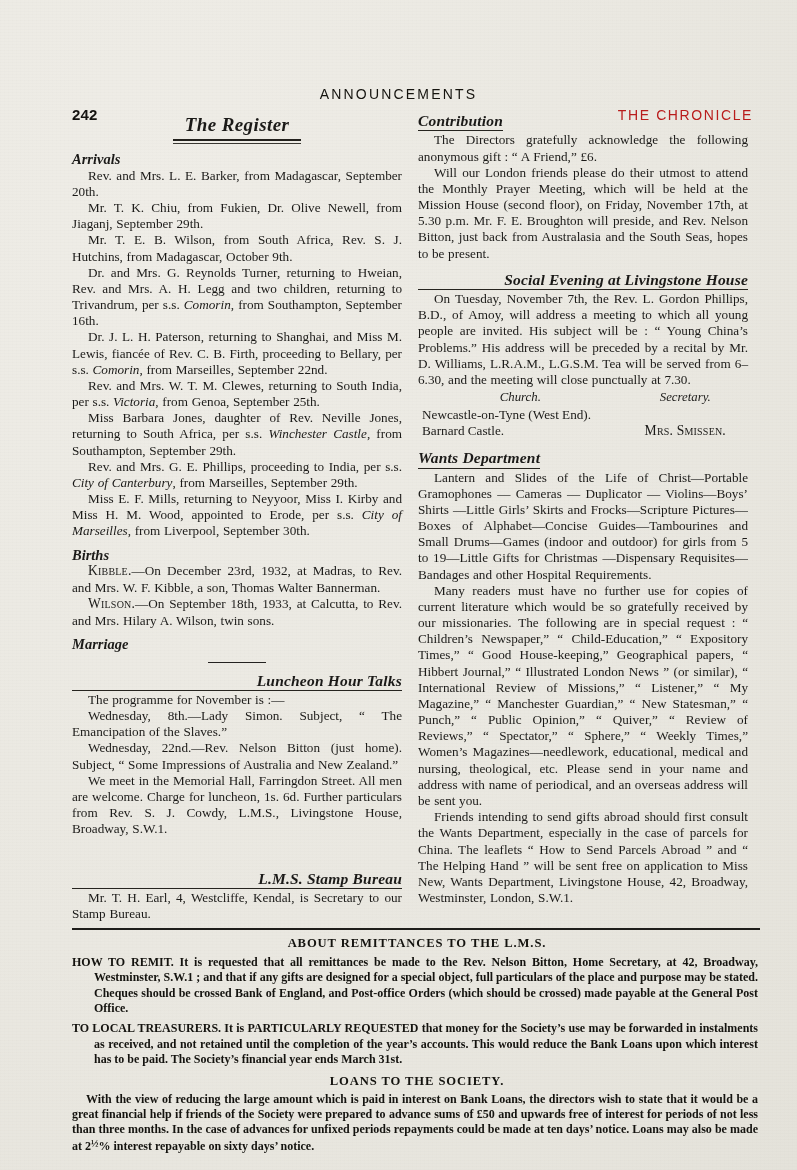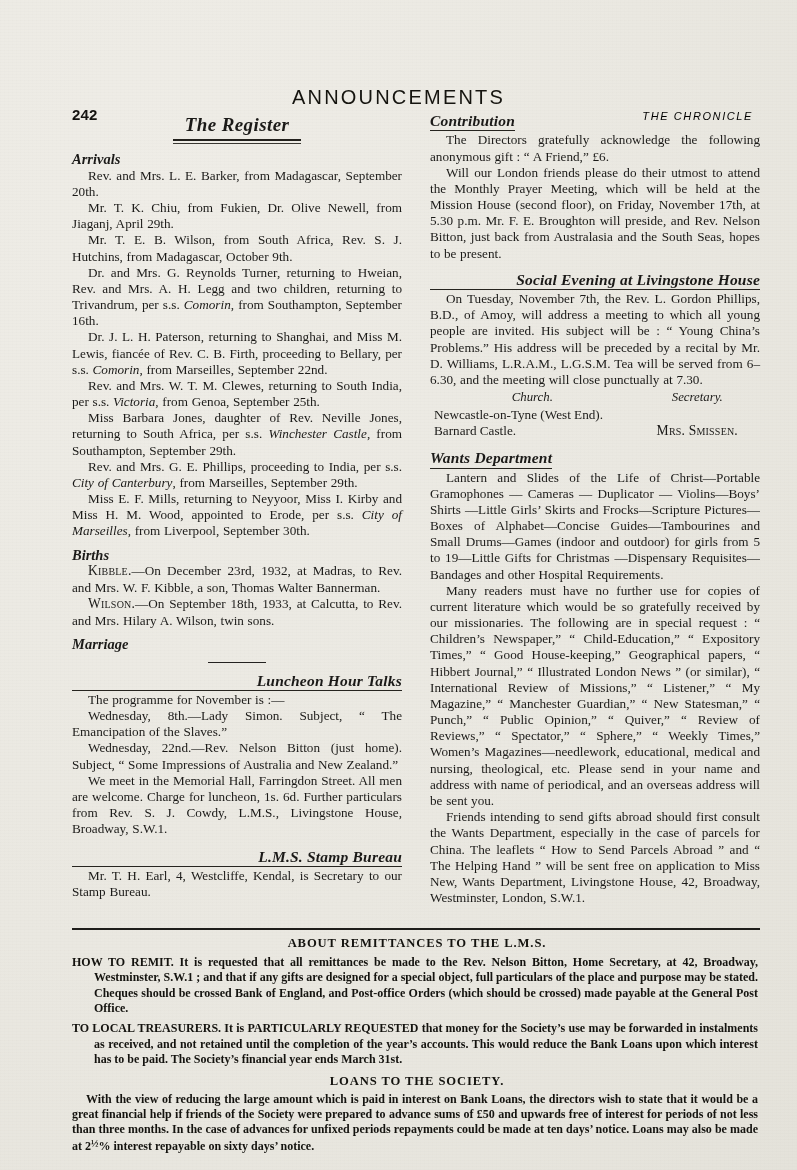--- a/index.html
+++ b/index.html
@@ -51,49 +51,48 @@
     font-family: "Liberation Sans", "DejaVu Sans", sans-serif;
     margin-top: 44px;
   }
   .folio {
     font-size: 15px;
     font-weight: 700;
     letter-spacing: .2px;
     color: #141310;
   }
   .pubname {
-    font-size: 11px;
+    font-size: 14px;
     font-weight: 400;
     letter-spacing: 1.6px;
-    color: #000000;
-    font-style: italic;
+    color: #b91c1c;
   }
 
   
   .maintitle {
     position: absolute;
     top: 86px;
     left: 0;
     width: 797px;
     text-align: center;
     font-family: "Liberation Sans", "DejaVu Sans", sans-serif;
-    font-size: 20px;
+    font-size: 14px;
     font-weight: 400;
     letter-spacing: 2.2px;
     color: #15140f;
   }
 
   
   .cols {
     position: absolute;
     top: 112px;
     left: 72px;
     width: 688px;
     display: flex;
-    gap: 28px;
+    gap: 16px;
   }
   .col { width: 330px; }
 
   
   .register-title {
     text-align: center;
     font-size: 19px;
     font-style: italic;
     font-weight: 700;
     letter-spacing: .4px;
@@ -237,21 +236,21 @@
 
   <div class="cols">
 
     <div class="col">
 
       <div class="register-title">The Register</div>
       <div class="register-rule"></div>
 
       <h3 class="sub">Arrivals</h3>
       <p class="body">Rev. and Mrs. L. E. Barker, from Madagascar, September 20th.</p>
-      <p class="body">Mr. T. K. Chiu, from Fukien, Dr. Olive Newell, from Jiaganj, April 29th.</p>
+      <p class="body">Mr. T. K. Chiu, from Fukien, Dr. Olive Newell, from Jiaganj, September 29th.</p>
       <p class="body">Mr. T. E. B. Wilson, from South Africa, Rev. S. J. Hutchins, from Madagascar, October 9th.</p>
 
       <p class="body">Dr. and Mrs. G. Reynolds Turner, returning to Hweian, Rev. and Mrs. A. H. Legg and two children, returning to Trivandrum, per s.s. <span class="it">Comorin</span>, from Southampton, September 16th.</p>
       <p class="body">Dr. J. L. H. Paterson, returning to Shanghai, and Miss M. Lewis, fiancée of Rev. C. B. Firth, proceeding to Bellary, per s.s. <span class="it">Comorin</span>, from Marseilles, September 22nd.</p>
       <p class="body">Rev. and Mrs. W. T. M. Clewes, returning to South India, per s.s. <span class="it">Victoria</span>, from Genoa, September 25th.</p>
       <p class="body">Miss Barbara Jones, daughter of Rev. Neville Jones, returning to South Africa, per s.s. <span class="it">Winchester Castle</span>, from Southampton, September 29th.</p>
       <p class="body">Rev. and Mrs. G. E. Phillips, proceeding to India, per s.s. <span class="it">City of Canterbury</span>, from Marseilles, September 29th.</p>
       <p class="body">Miss E. F. Mills, returning to Neyyoor, Miss I. Kirby and Miss H. M. Wood, appointed to Erode, per s.s. <span class="it">City of Marseilles</span>, from Liverpool, September 30th.</p>
 
       <h3 class="sub">Births</h3>
@@ -261,21 +260,21 @@
       <h3 class="sub">Marriage</h3>
 
       <div class="short-rule"></div>
 
       <h2 class="sec ruled">Luncheon Hour Talks</h2>
       <p class="body">The programme for November is :—</p>
       <p class="body">Wednesday, 8th.—Lady Simon. Subject, “ The Emancipation of the Slaves.”</p>
       <p class="body">Wednesday, 22nd.—Rev. Nelson Bitton (just home). Subject, “ Some Impressions of Australia and New Zealand.”</p>
       <p class="body">We meet in the Memorial Hall, Farringdon Street. All men are welcome. Charge for luncheon, 1s. 6d. Further particulars from Rev. S. J. Cowdy, L.M.S., Livingstone House, Broadway, S.W.1.</p>
 
-      <h2 class="sec ruled" style="margin-top:10px">L.M.S. Stamp Bureau</h2>
+      <h2 class="sec ruled" style="margin-top:32px">L.M.S. Stamp Bureau</h2>
       <p class="body">Mr. T. H. Earl, 4, Westcliffe, Kendal, is Secretary to our Stamp Bureau.</p>
 
     </div>
 
     <div class="col">
 
       
       <h2 class="sec ruled fit" style="margin-top:0">Contribution</h2>
       <p class="body">The Directors gratefully acknowledge the following anonymous gift : “ A Friend,” £6.</p>
 

